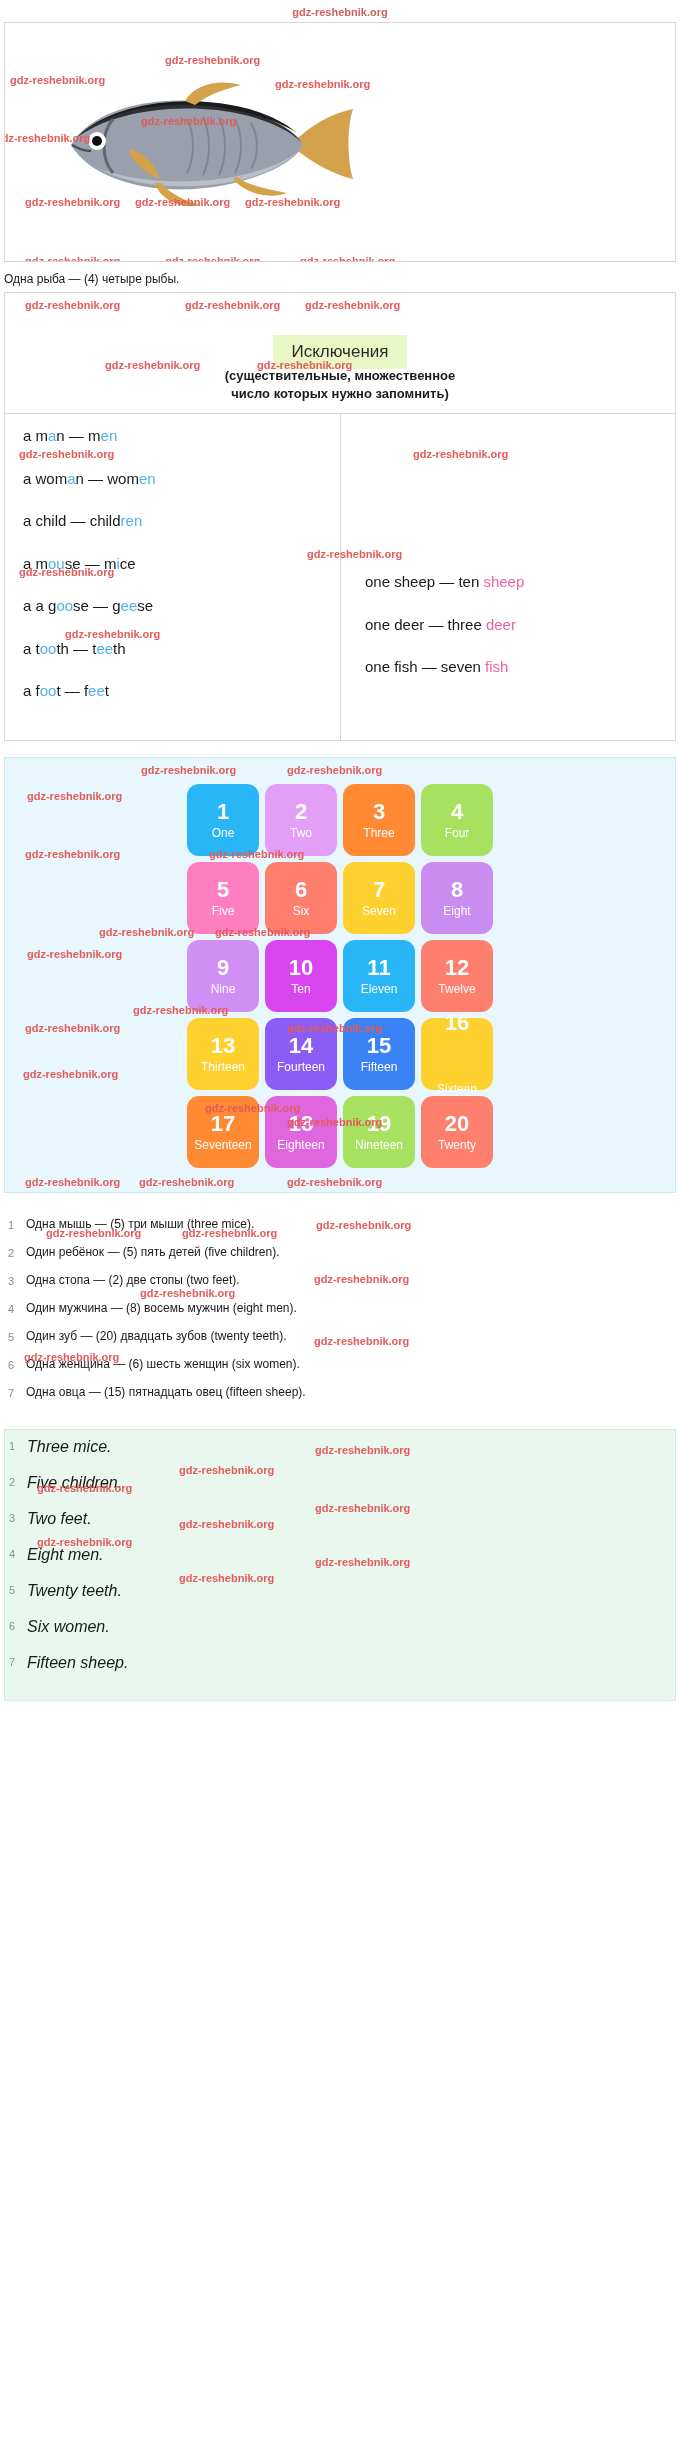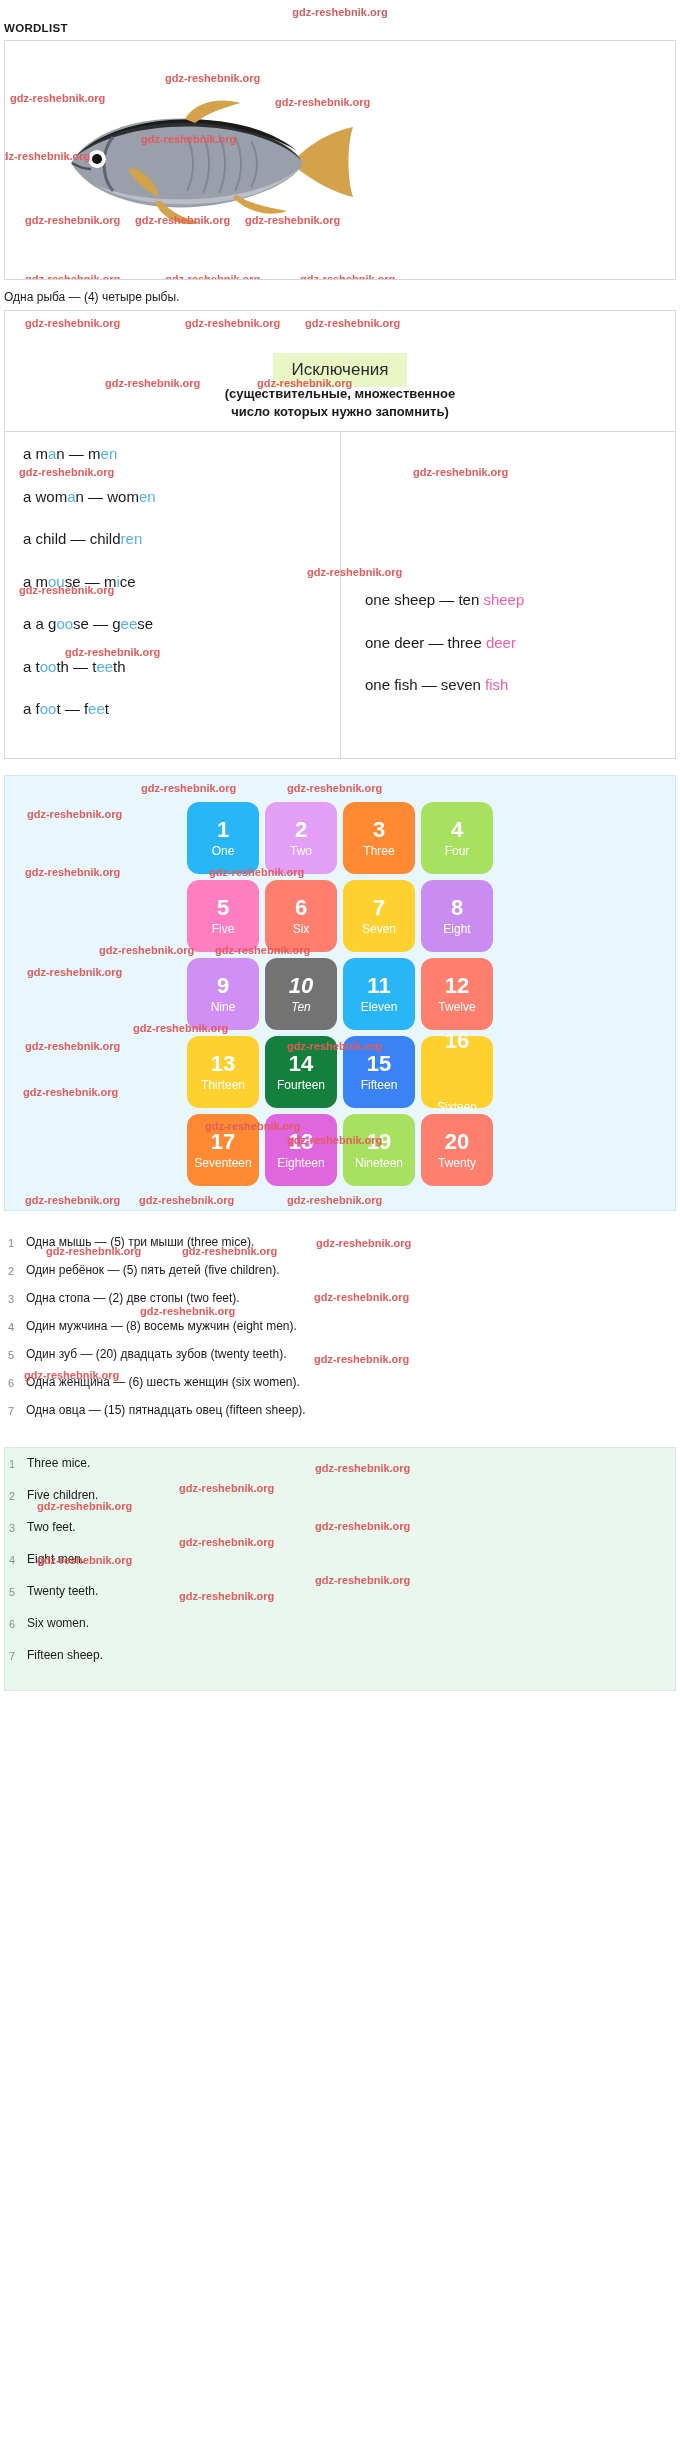--- a/index.html
+++ b/index.html
@@ -145,32 +145,31 @@
   .answers {
     margin: 8px 4px 0 4px;
     background:#e9f7ef;
     border:1px solid #d4ead9;
     padding: 8px 4px 10px 4px;
     position: relative;
     min-height: 150px;
   }
   .ans-row { display:flex; align-items:flex-start; margin: 0 0 18px 0; }
   .ans-num { width:18px; color:#7a9b85; font-size:11px; padding-top:2px; flex:0 0 18px;}
-  .ans-txt { font-size:12px; }
+  .ans-txt { font-size:16px;font-style:italic; }
 
   .topwm { text-align:center; padding-top:2px; }
 </style>
 </head>
 <body>
 
 <div class="page">
 
   <div class="topwm"><span class="wm dim" style="position:static;">gdz-reshebnik.org</span></div>
 
-  <div class="wordlist">WORDLIST</div>
   <span class="wm" style="left:40px; top:44px;">gdz-reshebnik.org</span>
   <span class="wm" style="left:305px; top:49px;">gdz-reshebnik.org</span>
 
   <div class="fish-panel">
     <div class="fish-wrap">
       <svg viewBox="0 0 350 140" width="350" height="140" aria-hidden="true">
 
         <path d="M258,68 C280,46 300,38 318,34 C312,52 312,84 318,104 C300,100 280,90 258,72 Z" fill="#d4a24a"></path>
 
         <path d="M36,70 C60,30 130,18 190,30 C235,39 262,56 268,70 C262,84 235,101 190,110 C130,122 60,110 36,70 Z" fill="#9aa0ab"></path>
@@ -290,38 +289,38 @@
         </div>
       <div class="num-tile" style="background: rgb(201, 140, 240);">
           <span class="d">8</span>
           <span class="w">Eight</span>
         </div>
 
       <div class="num-tile" style="background: rgb(207, 143, 245);">
           <span class="d">9</span>
           <span class="w">Nine</span>
         </div>
-      <div class="num-tile" style="background: #737373; font-style: italic;">
+      <div class="num-tile" style="background: #d946ef;">
           <span class="d">10</span>
           <span class="w">Ten</span>
         </div>
       <div class="num-tile" style="background: rgb(41, 182, 246);">
           <span class="d">11</span>
           <span class="w">Eleven</span>
         </div>
       <div class="num-tile" style="background: rgb(255, 127, 110);">
           <span class="d">12</span>
           <span class="w">Twelve</span>
         </div>
 
       <div class="num-tile" style="background: rgb(255, 209, 46);">
           <span class="d">13</span>
           <span class="w">Thirteen</span>
         </div>
-      <div class="num-tile" style="background: #15803d;">
+      <div class="num-tile" style="background: #8b5cf6;">
           <span class="d">14</span>
           <span class="w">Fourteen</span>
         </div>
       <div class="num-tile" style="background: #3b82f6;">
           <span class="d">15</span>
           <span class="w">Fifteen</span>
         </div>
       <div class="num-tile" style="background: rgb(255, 209, 46); gap: 45px;">
           <span class="d">16</span>
           <span class="w">Sixteen</span>

